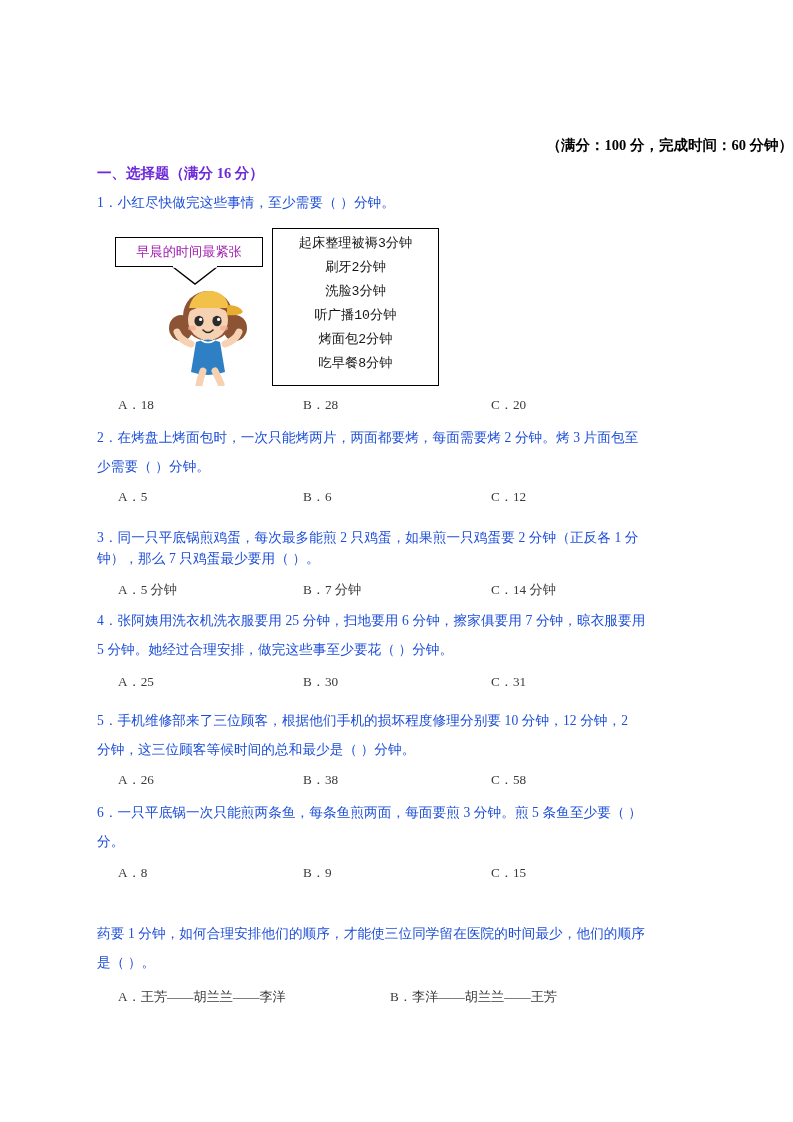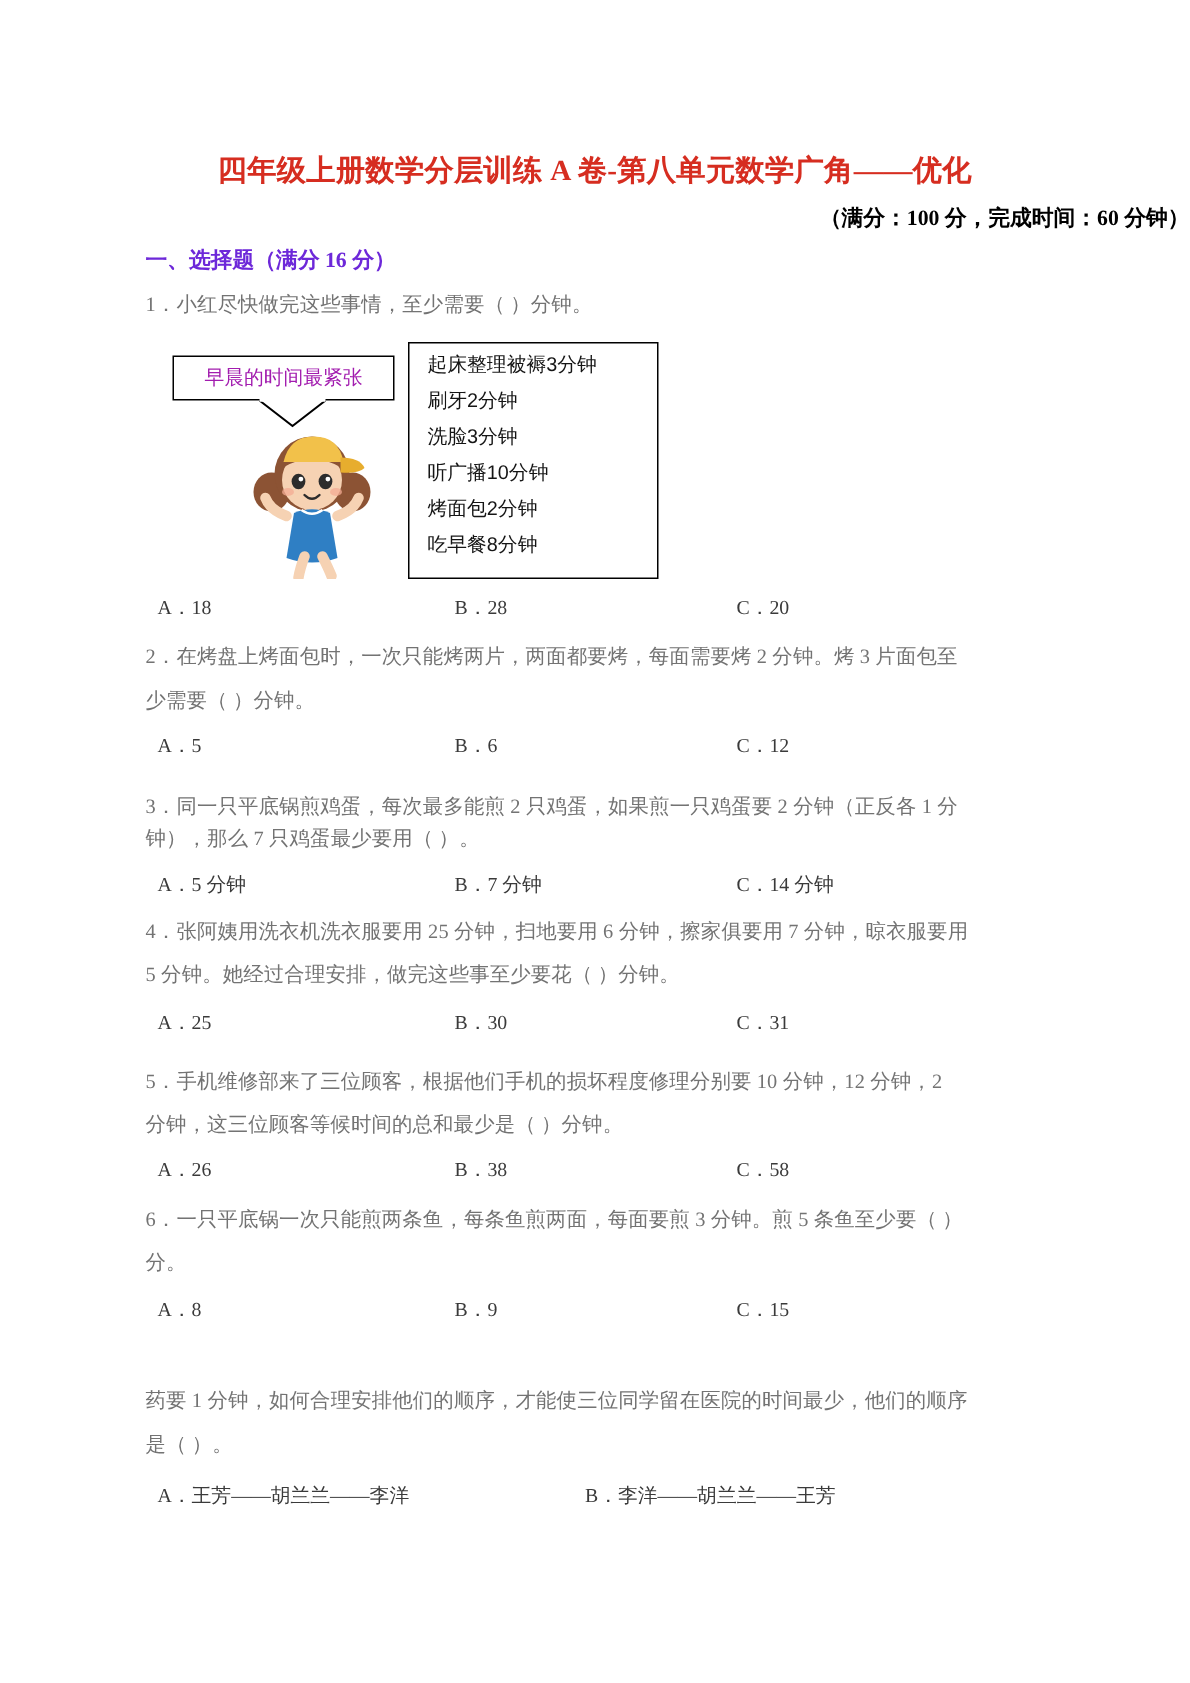--- a/index.html
+++ b/index.html
@@ -50,36 +50,36 @@
     top: 164px;
     font-weight: bold;
     font-size: 14.5px;
     color: #6d28d9;
   }
   .qline {
     position: absolute;
     left: 97px;
     width: 600px;
     font-size: 13.6px;
-    color: #737373;
+    color: #1d4ed8;
     line-height: 17px;
     letter-spacing: 0.1px;
   }
   .opts {
     position: absolute;
     left: 97px;
     width: 600px;
     font-size: 13.2px;
     color: #3a3a3a;
   }
   .opt {
     position: absolute;
     white-space: nowrap;
   }
-  .opt.a { left: 8px; }
+  .opt.a { left: 21px; }
   .opt.b { left: 206px; }
   .opt.c { left: 394px; }
   .opt.b-wide { left: 293px; }
 
   
   .figure {
     position: absolute;
     left: 97px;
     top: 228px;
     width: 600px;
@@ -126,35 +126,35 @@
     width: 167px;
     height: 158px;
     border: 1.3px solid #000;
     background: #fff;
     box-sizing: border-box;
     padding: 5px 12px 5px 12px;
     font-family: "Liberation Sans", "DejaVu Sans", sans-serif;
   }
   .trow {
     display: flex;
-    justify-content: flex-start;
+    justify-content: center;
     align-items: baseline;
     height: 24px;
     font-size: 13.2px;
     color: #151515;
+    font-family: Liberation Mono, monospace;
   }
   .trow .task { white-space: nowrap; }
   .trow .dur  { white-space: nowrap; }
 </style>
 </head>
 <body>
 
 <div class="page">
 
-  <div class="doc-title">四年级上册数学分层训练 A 卷-第八单元数学广角——优化</div>
   <div class="doc-subtitle">（满分：100 分，完成时间：60 分钟）</div>
   <div class="section-heading">一、选择题（满分 16 分）</div>
 
   <div class="qline" style="top:194px;">1．小红尽快做完这些事情，至少需要（        ）分钟。</div>
 
   <div class="figure">
 
     <div class="bubble">
       <span>早晨的时间最紧张</span>
     </div>

